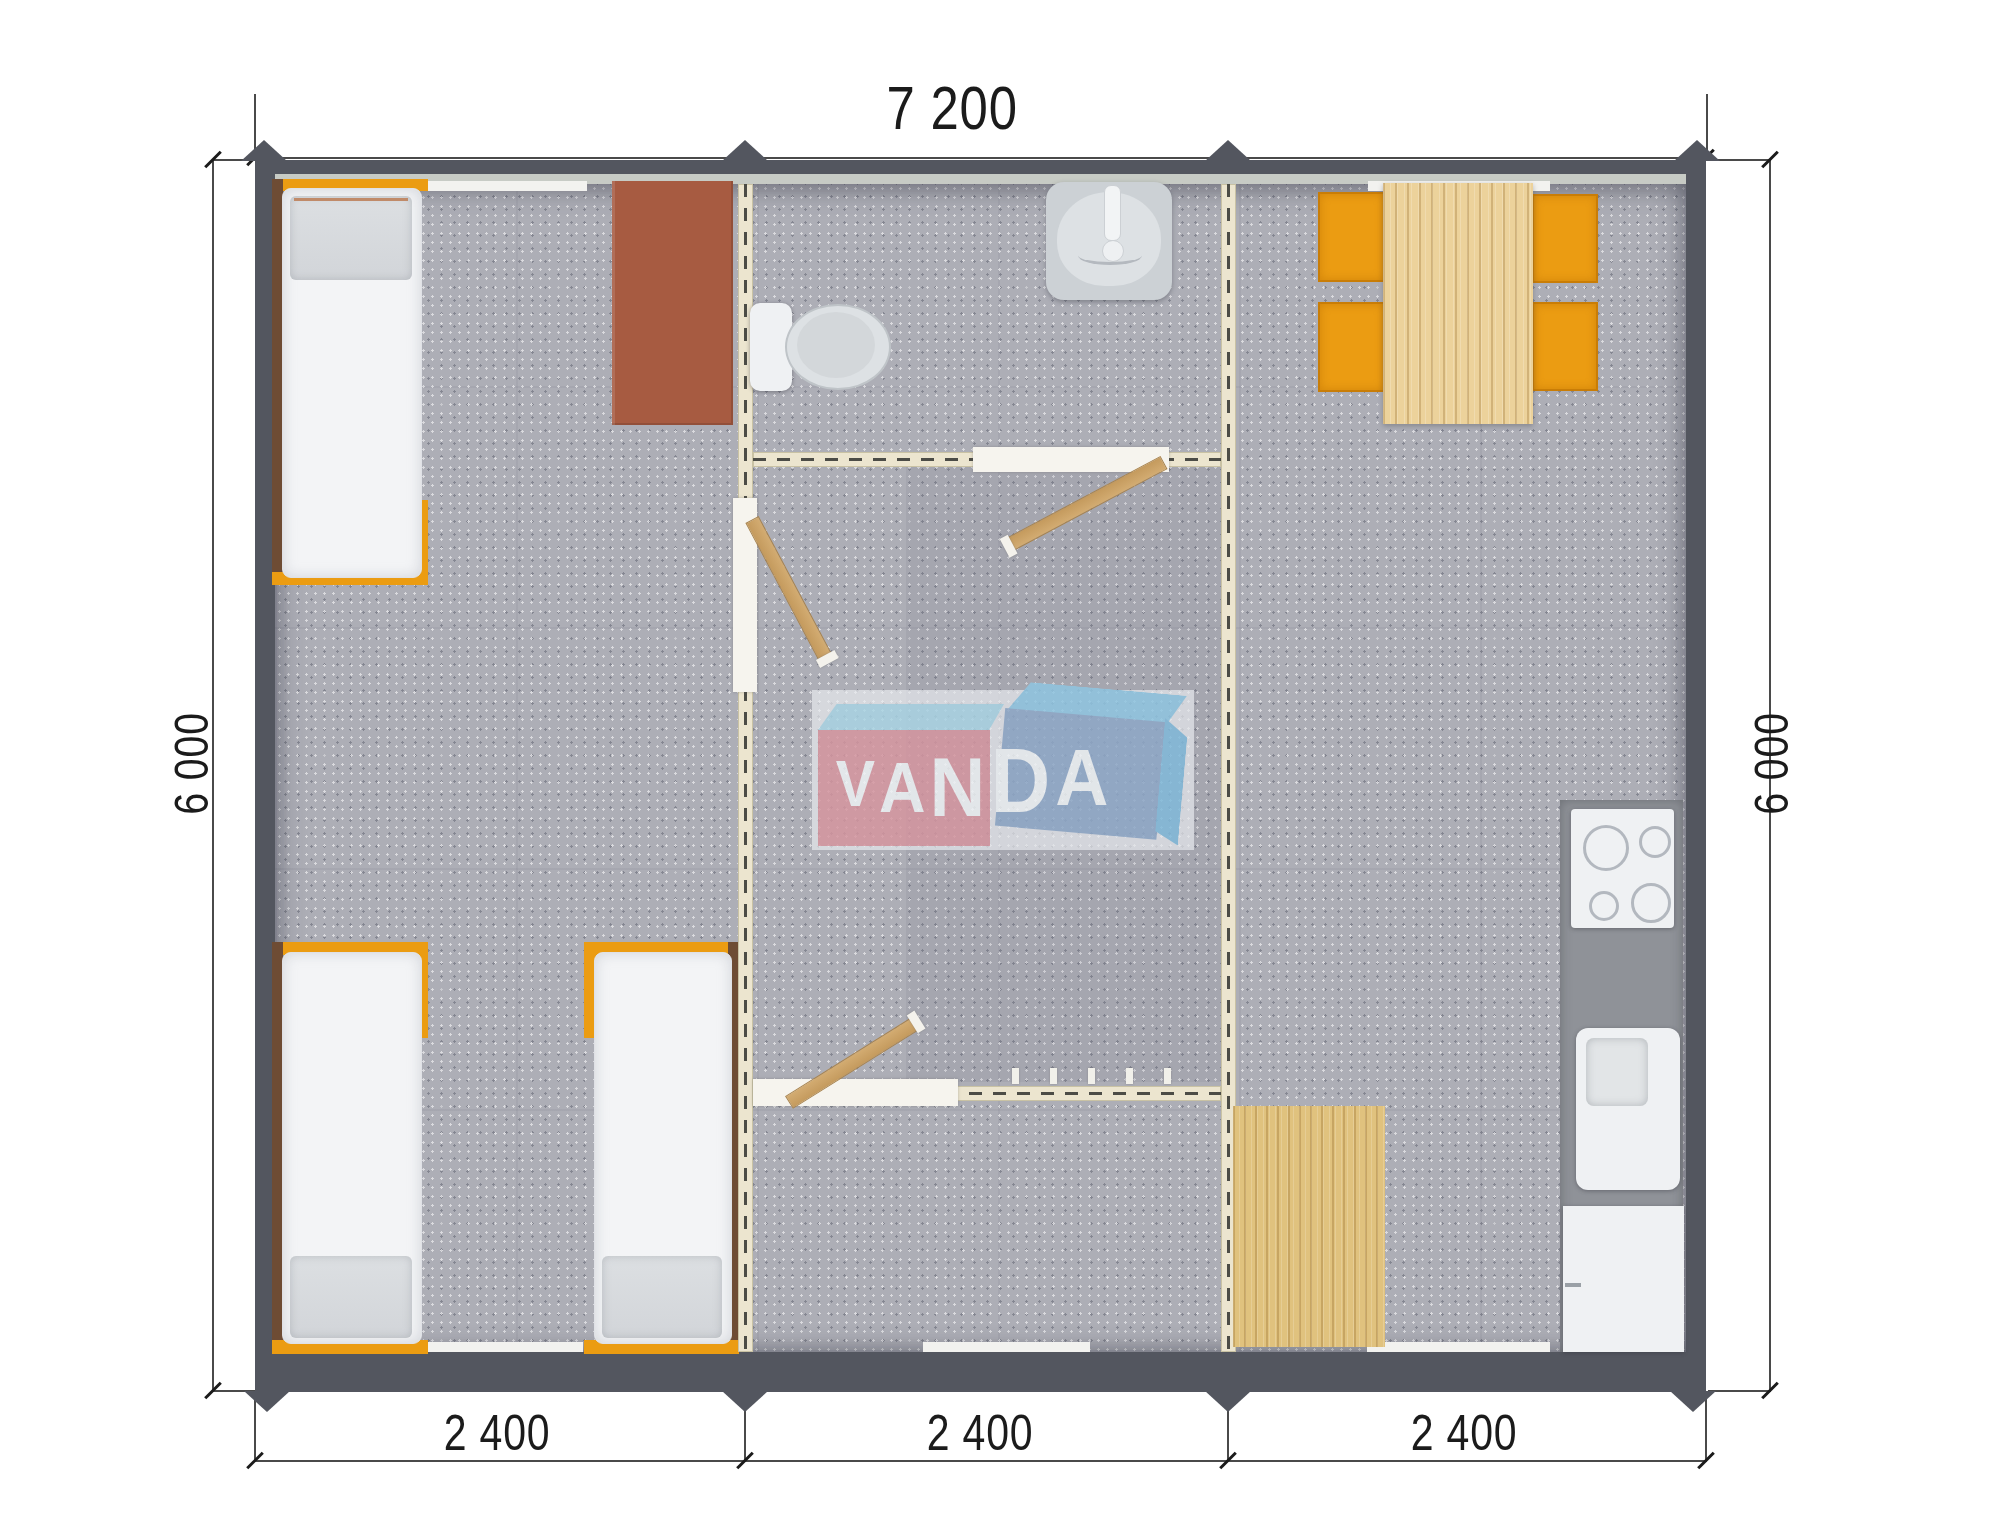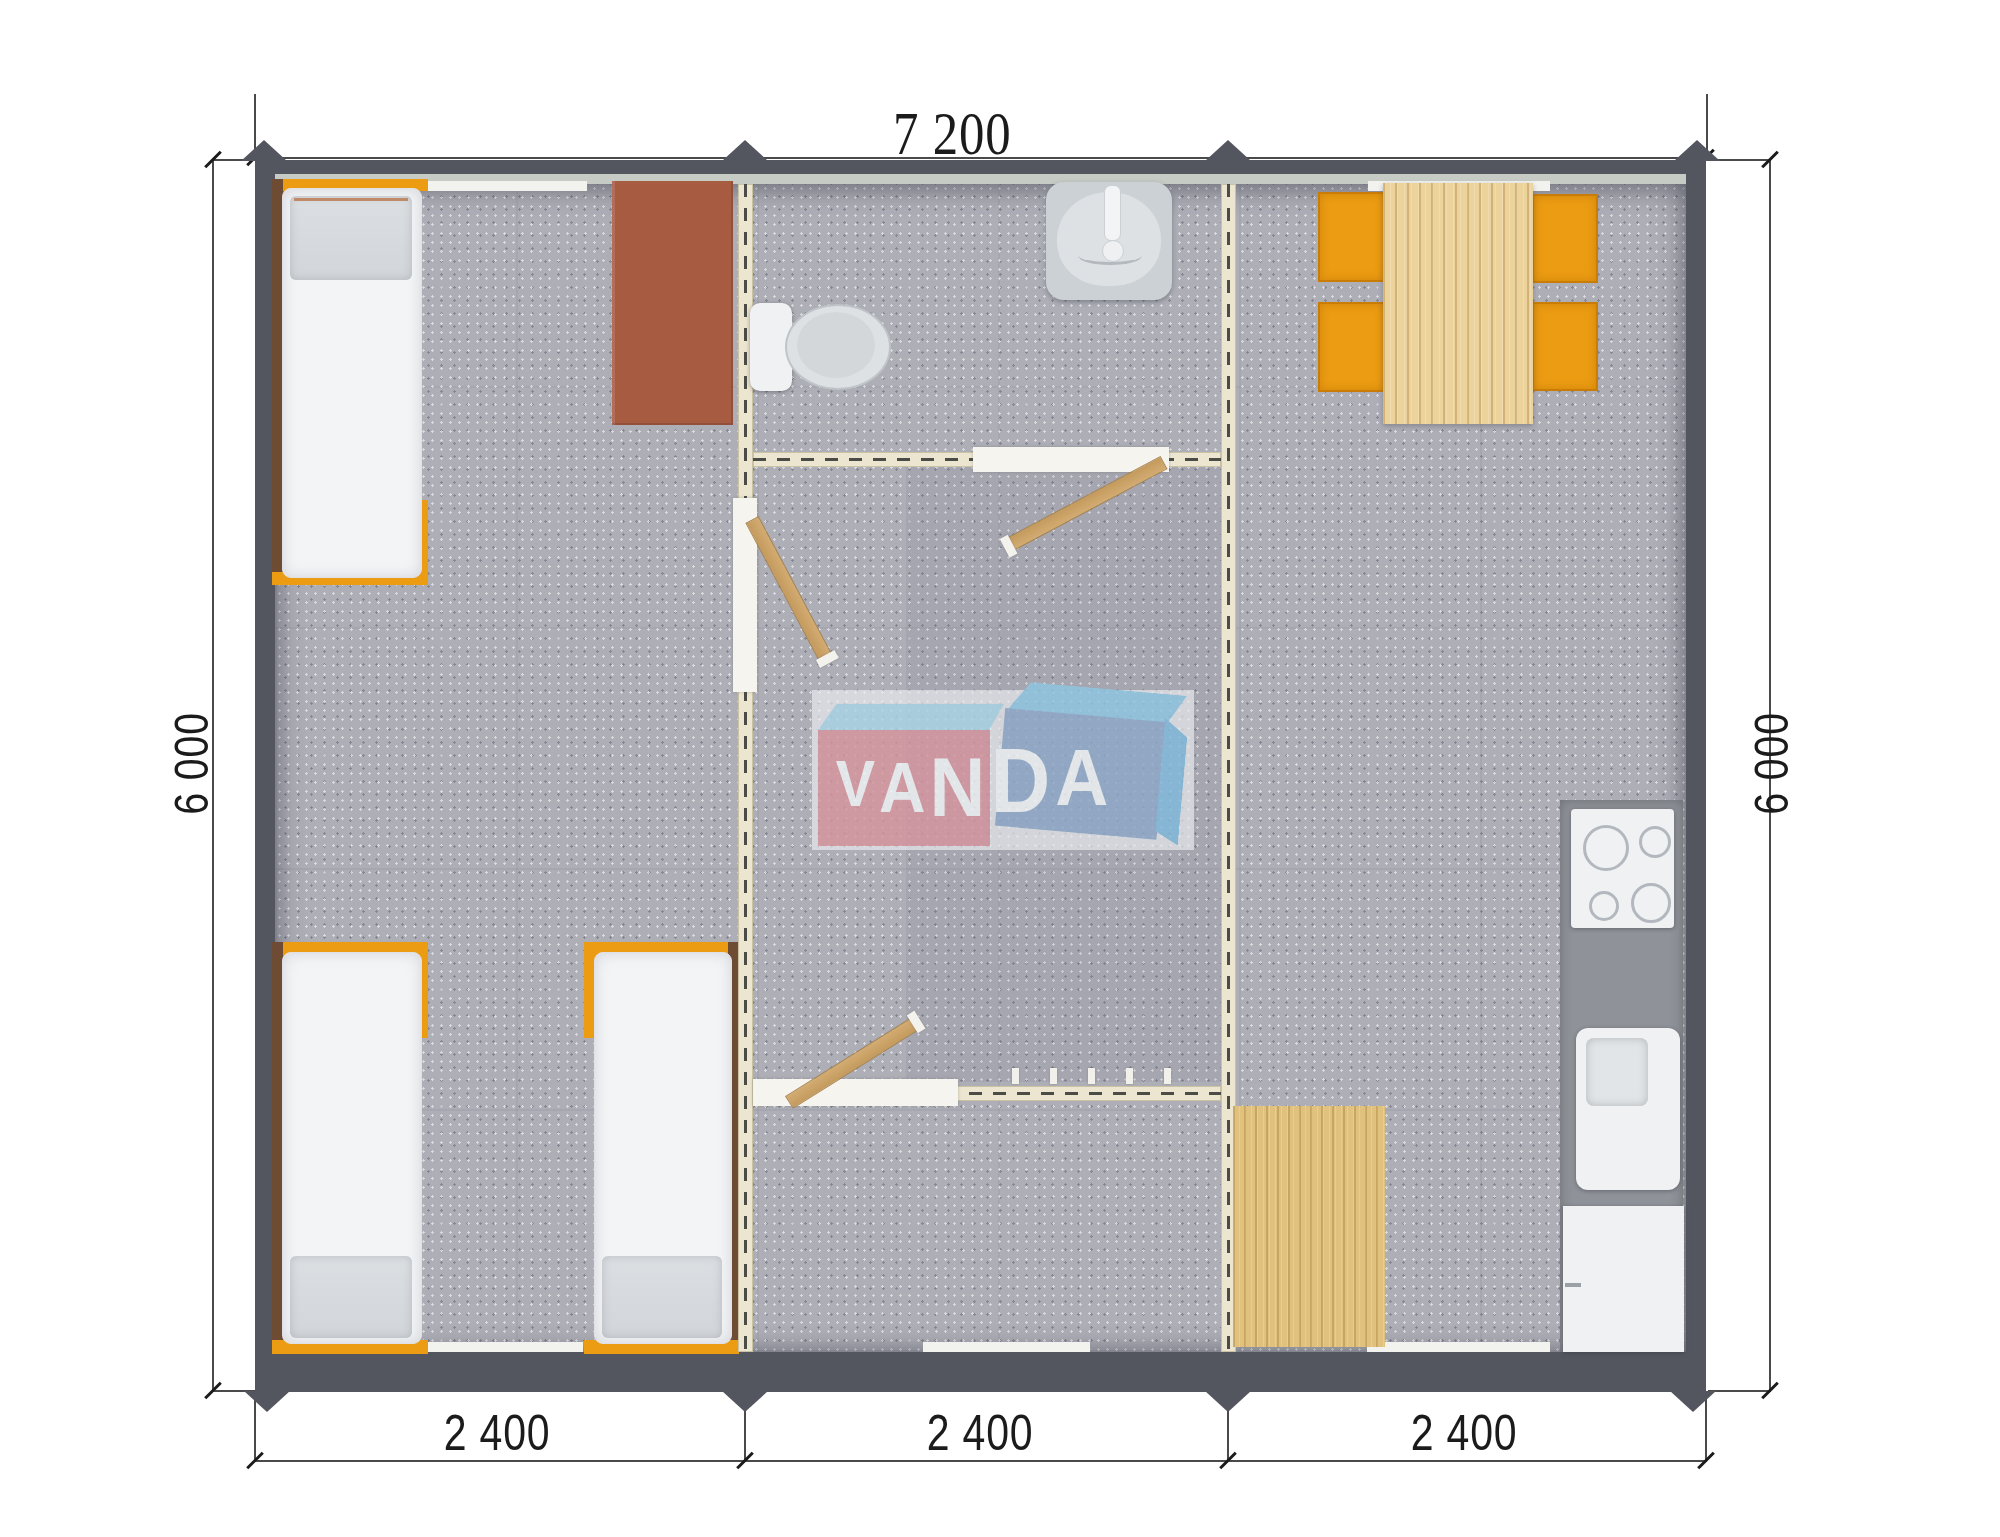--- a/index.html
+++ b/index.html
@@ -82,21 +82,21 @@
   .logo-pink-top{background:var(--c-logo_cyan,#a9d4e4);clip-path:polygon(0 100%,10% 0,100% 0,92% 100%);}
   .logo-blue-front{background:var(--c-logo_blue,#8ea8c8);}
   .logo-blue-top{background:#8fc6e2;clip-path:polygon(0 100%,12% 0,100% 0,90% 100%);}
   .logo-blue-right{background:#80badb;clip-path:polygon(0 0,100% 14%,100% 100%,0 90%);}
   .logo-word{display:flex;align-items:flex-end;color:var(--c-logo_text,#eff3f5);font-weight:bold;}
   .logo-word b{display:inline-block;transform:scaleX(.92);line-height:.9;}
 </style>
 </head>
 <body>
 
-<div class="abs dim-label dim-top" style="left:255px;top:98px;width:1395px;height:60px;font-family:Liberation Serif, serif;"><span>7 200</span></div>
+<div class="abs dim-label dim-top" style="left:255px;top:72px;width:1395px;height:60px;"><span>7 200</span></div>
 <div class="abs dim-line" style="left:255px;top:157px;width:1451px;height:2px;"></div>
 <div class="abs dim-ext" style="left:254px;top:94px;width:2px;height:66px;"></div>
 <div class="abs dim-ext" style="left:1706px;top:94px;width:2px;height:66px;"></div>
 <div class="abs dim-tick" style="left:244px;top:156px;"></div>
 <div class="abs dim-tick" style="left:1695px;top:156px;"></div>
 
 <div class="abs dim-line" style="left:212px;top:159px;width:2px;height:1233px;"></div>
 <div class="abs dim-ext" style="left:213px;top:159px;width:43px;height:2px;"></div>
 <div class="abs dim-ext" style="left:213px;top:1390px;width:43px;height:2px;"></div>
 <div class="abs dim-label dim-side" style="left:38px;top:737px;width:304px;height:52px;transform:rotate(-90deg);"><span>6 000</span></div>

